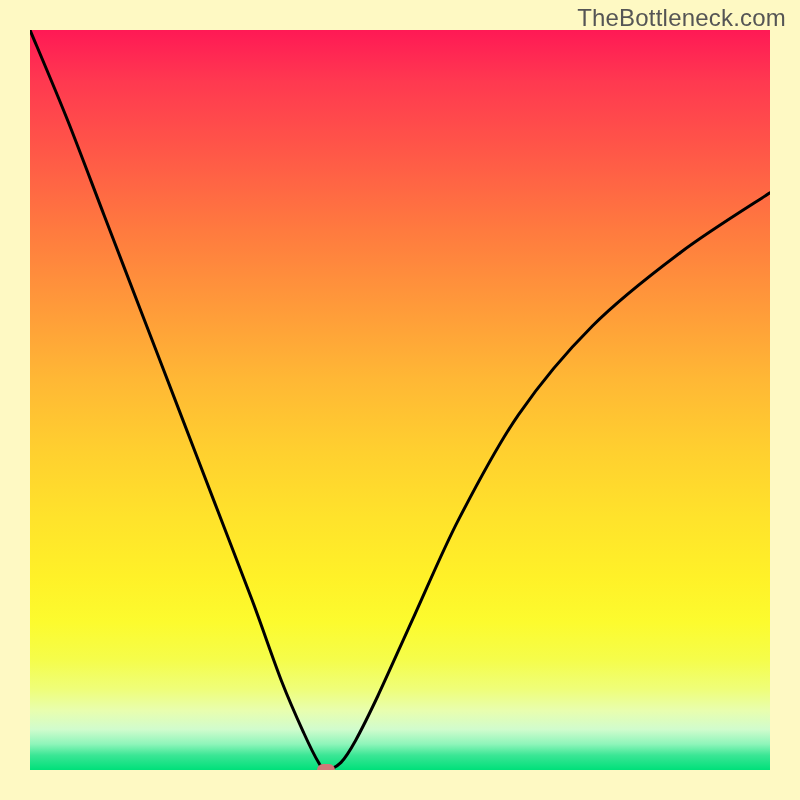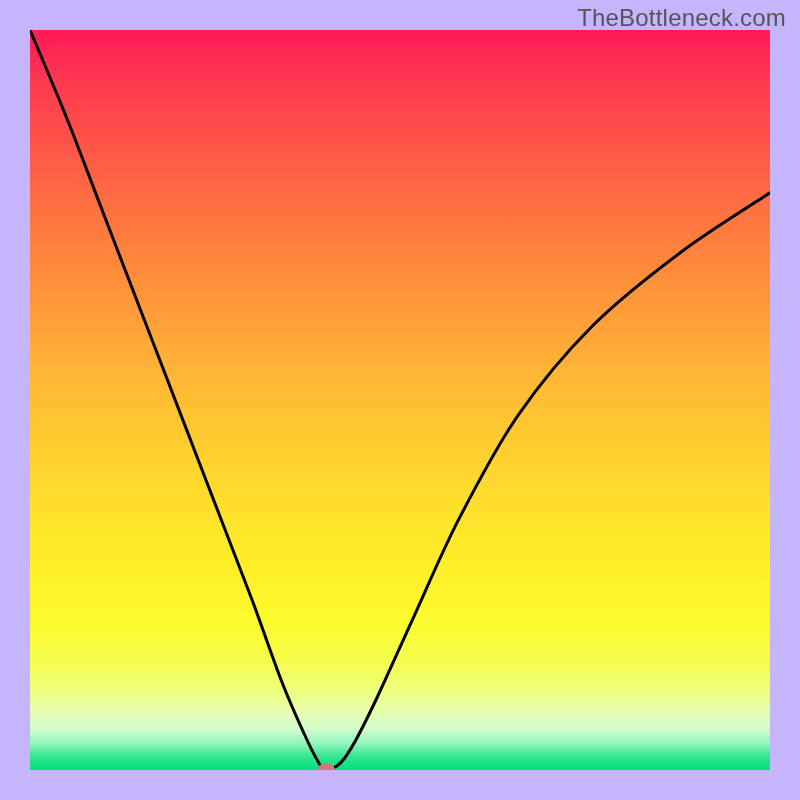--- a/index.html
+++ b/index.html
@@ -10,21 +10,21 @@
     background: #000;
     overflow: hidden;
     font-family: Arial, Helvetica, sans-serif;
   }
   .frame {
     position: absolute;
     left: 0;
     top: 0;
     width: 800px;
     height: 800px;
-    background: #c4b5fd;
+    background: #fef9c3;
   }
   .watermark {
     position: absolute;
     top: 4px;
     right: 14px;
     color: #555;
     font-size: 24px;
     font-weight: 500;
     z-index: 50;
     letter-spacing: 0.2px;

